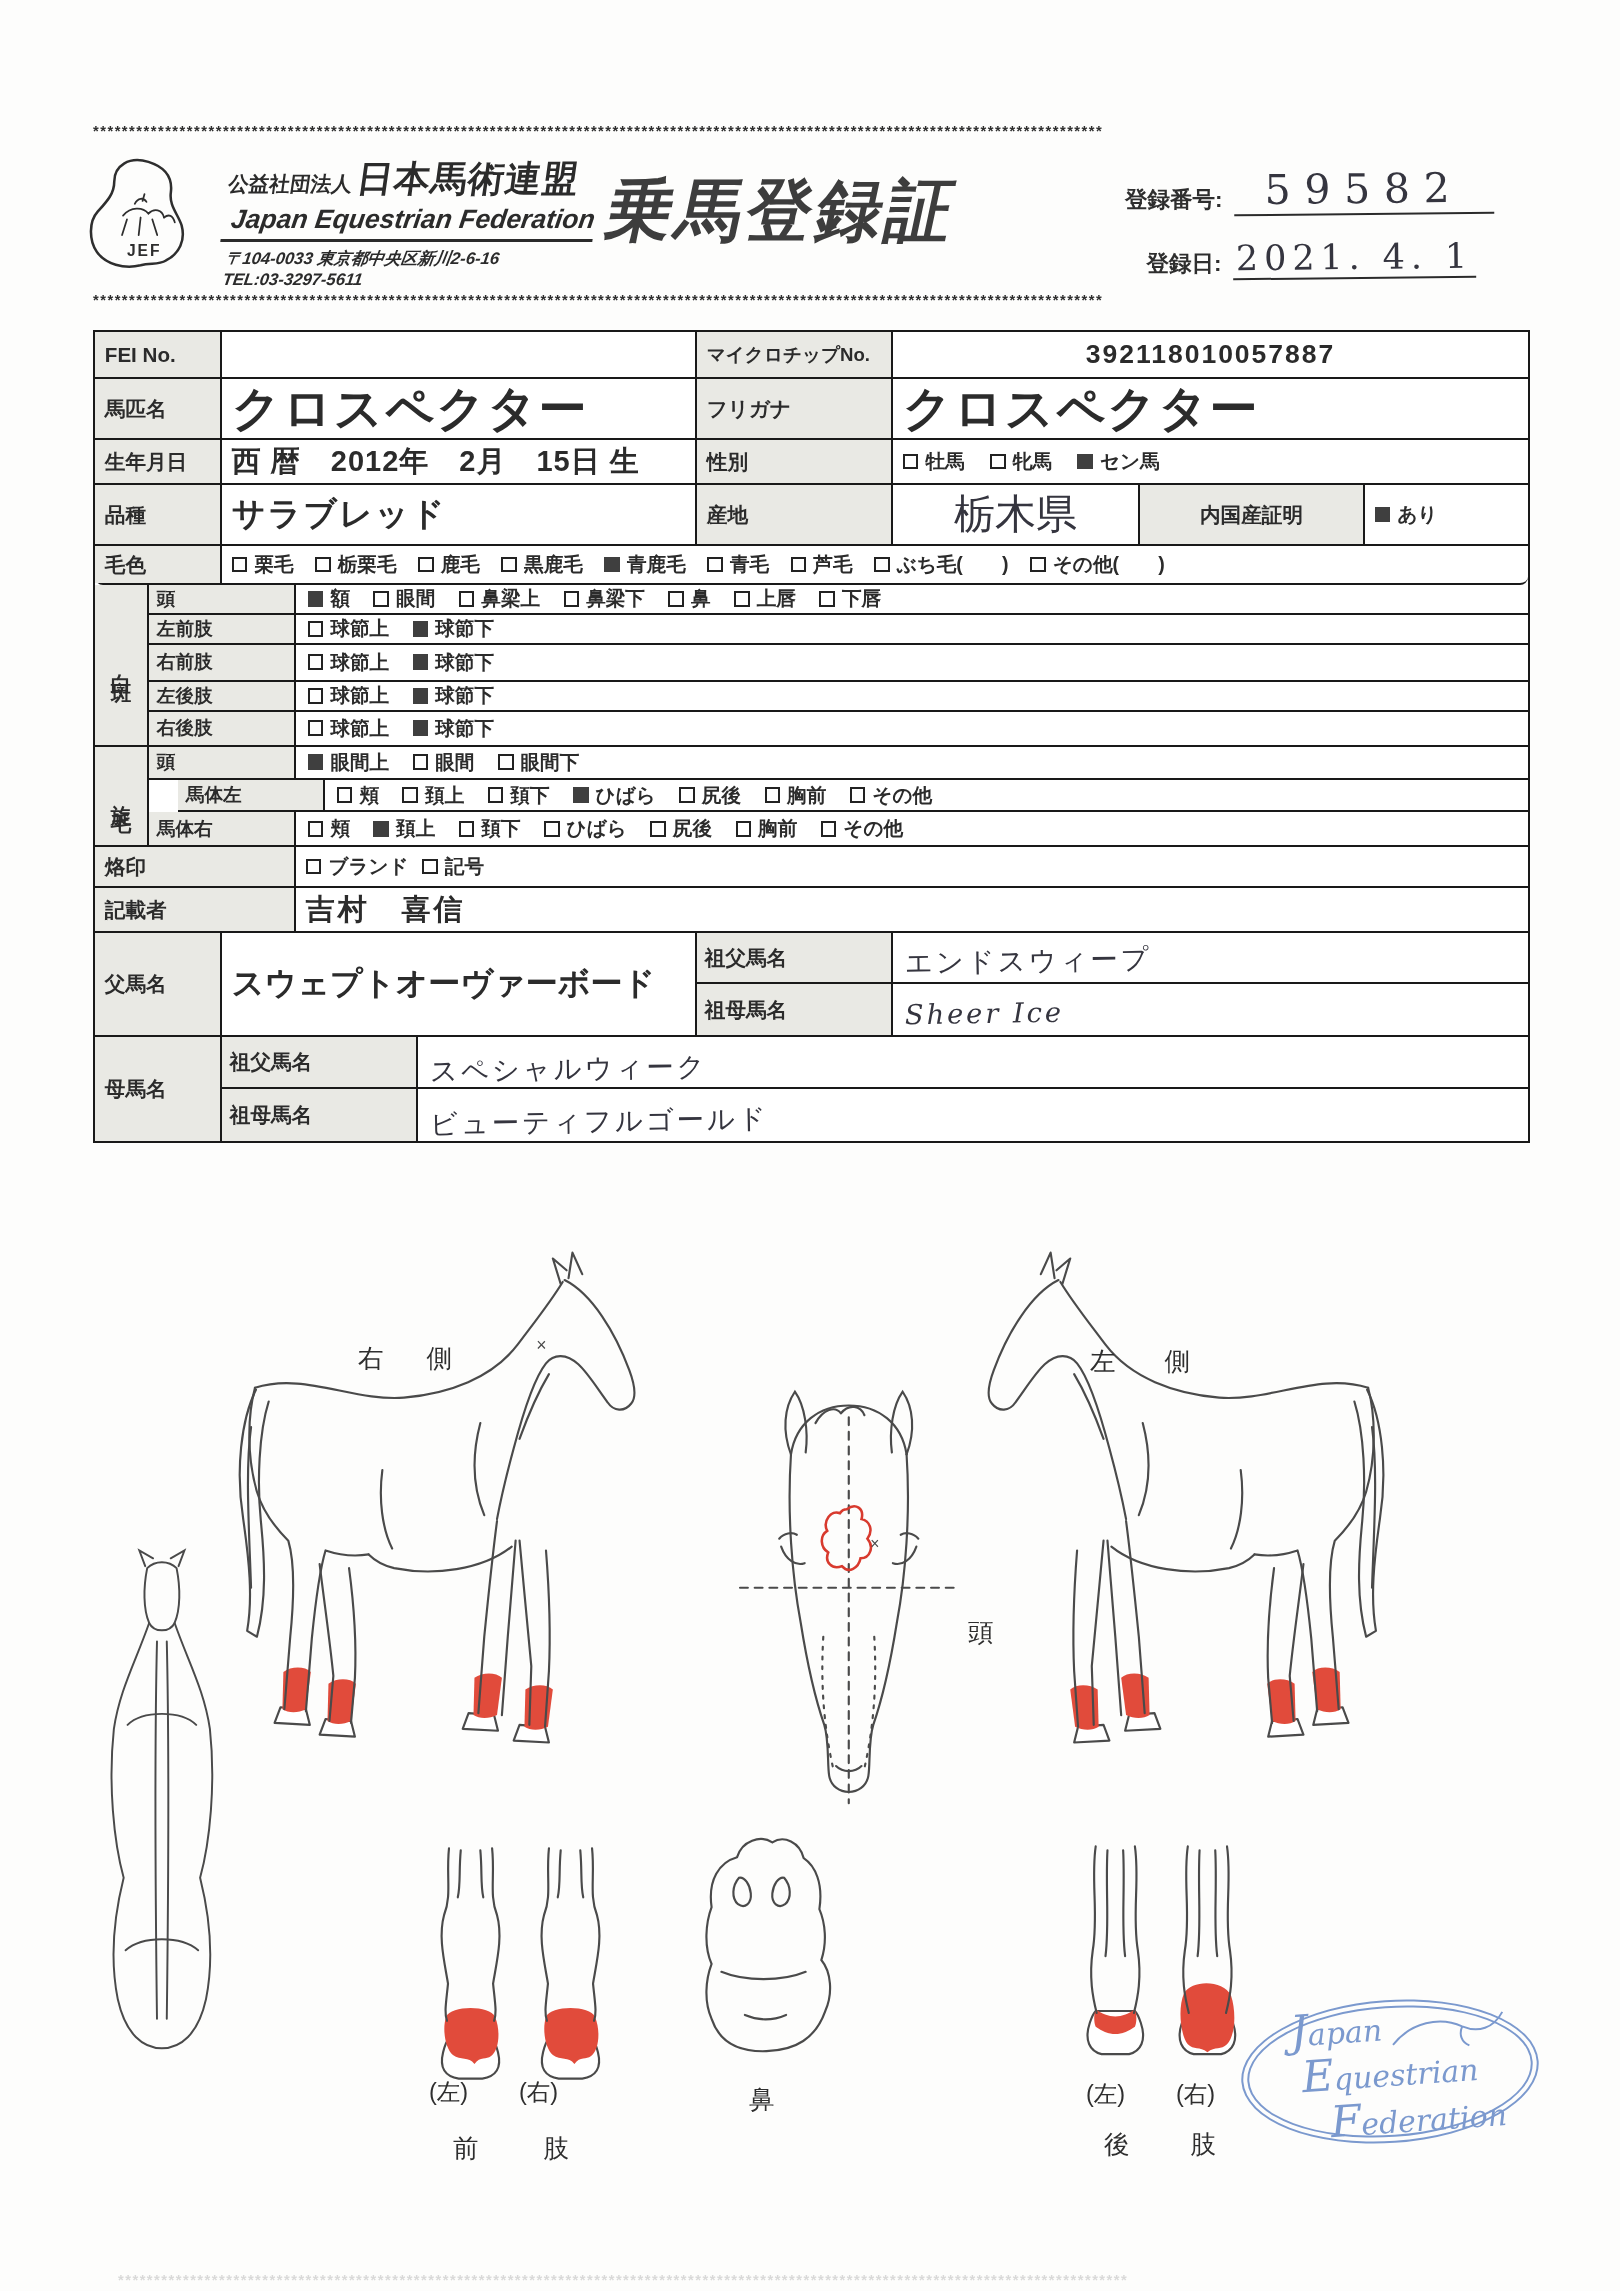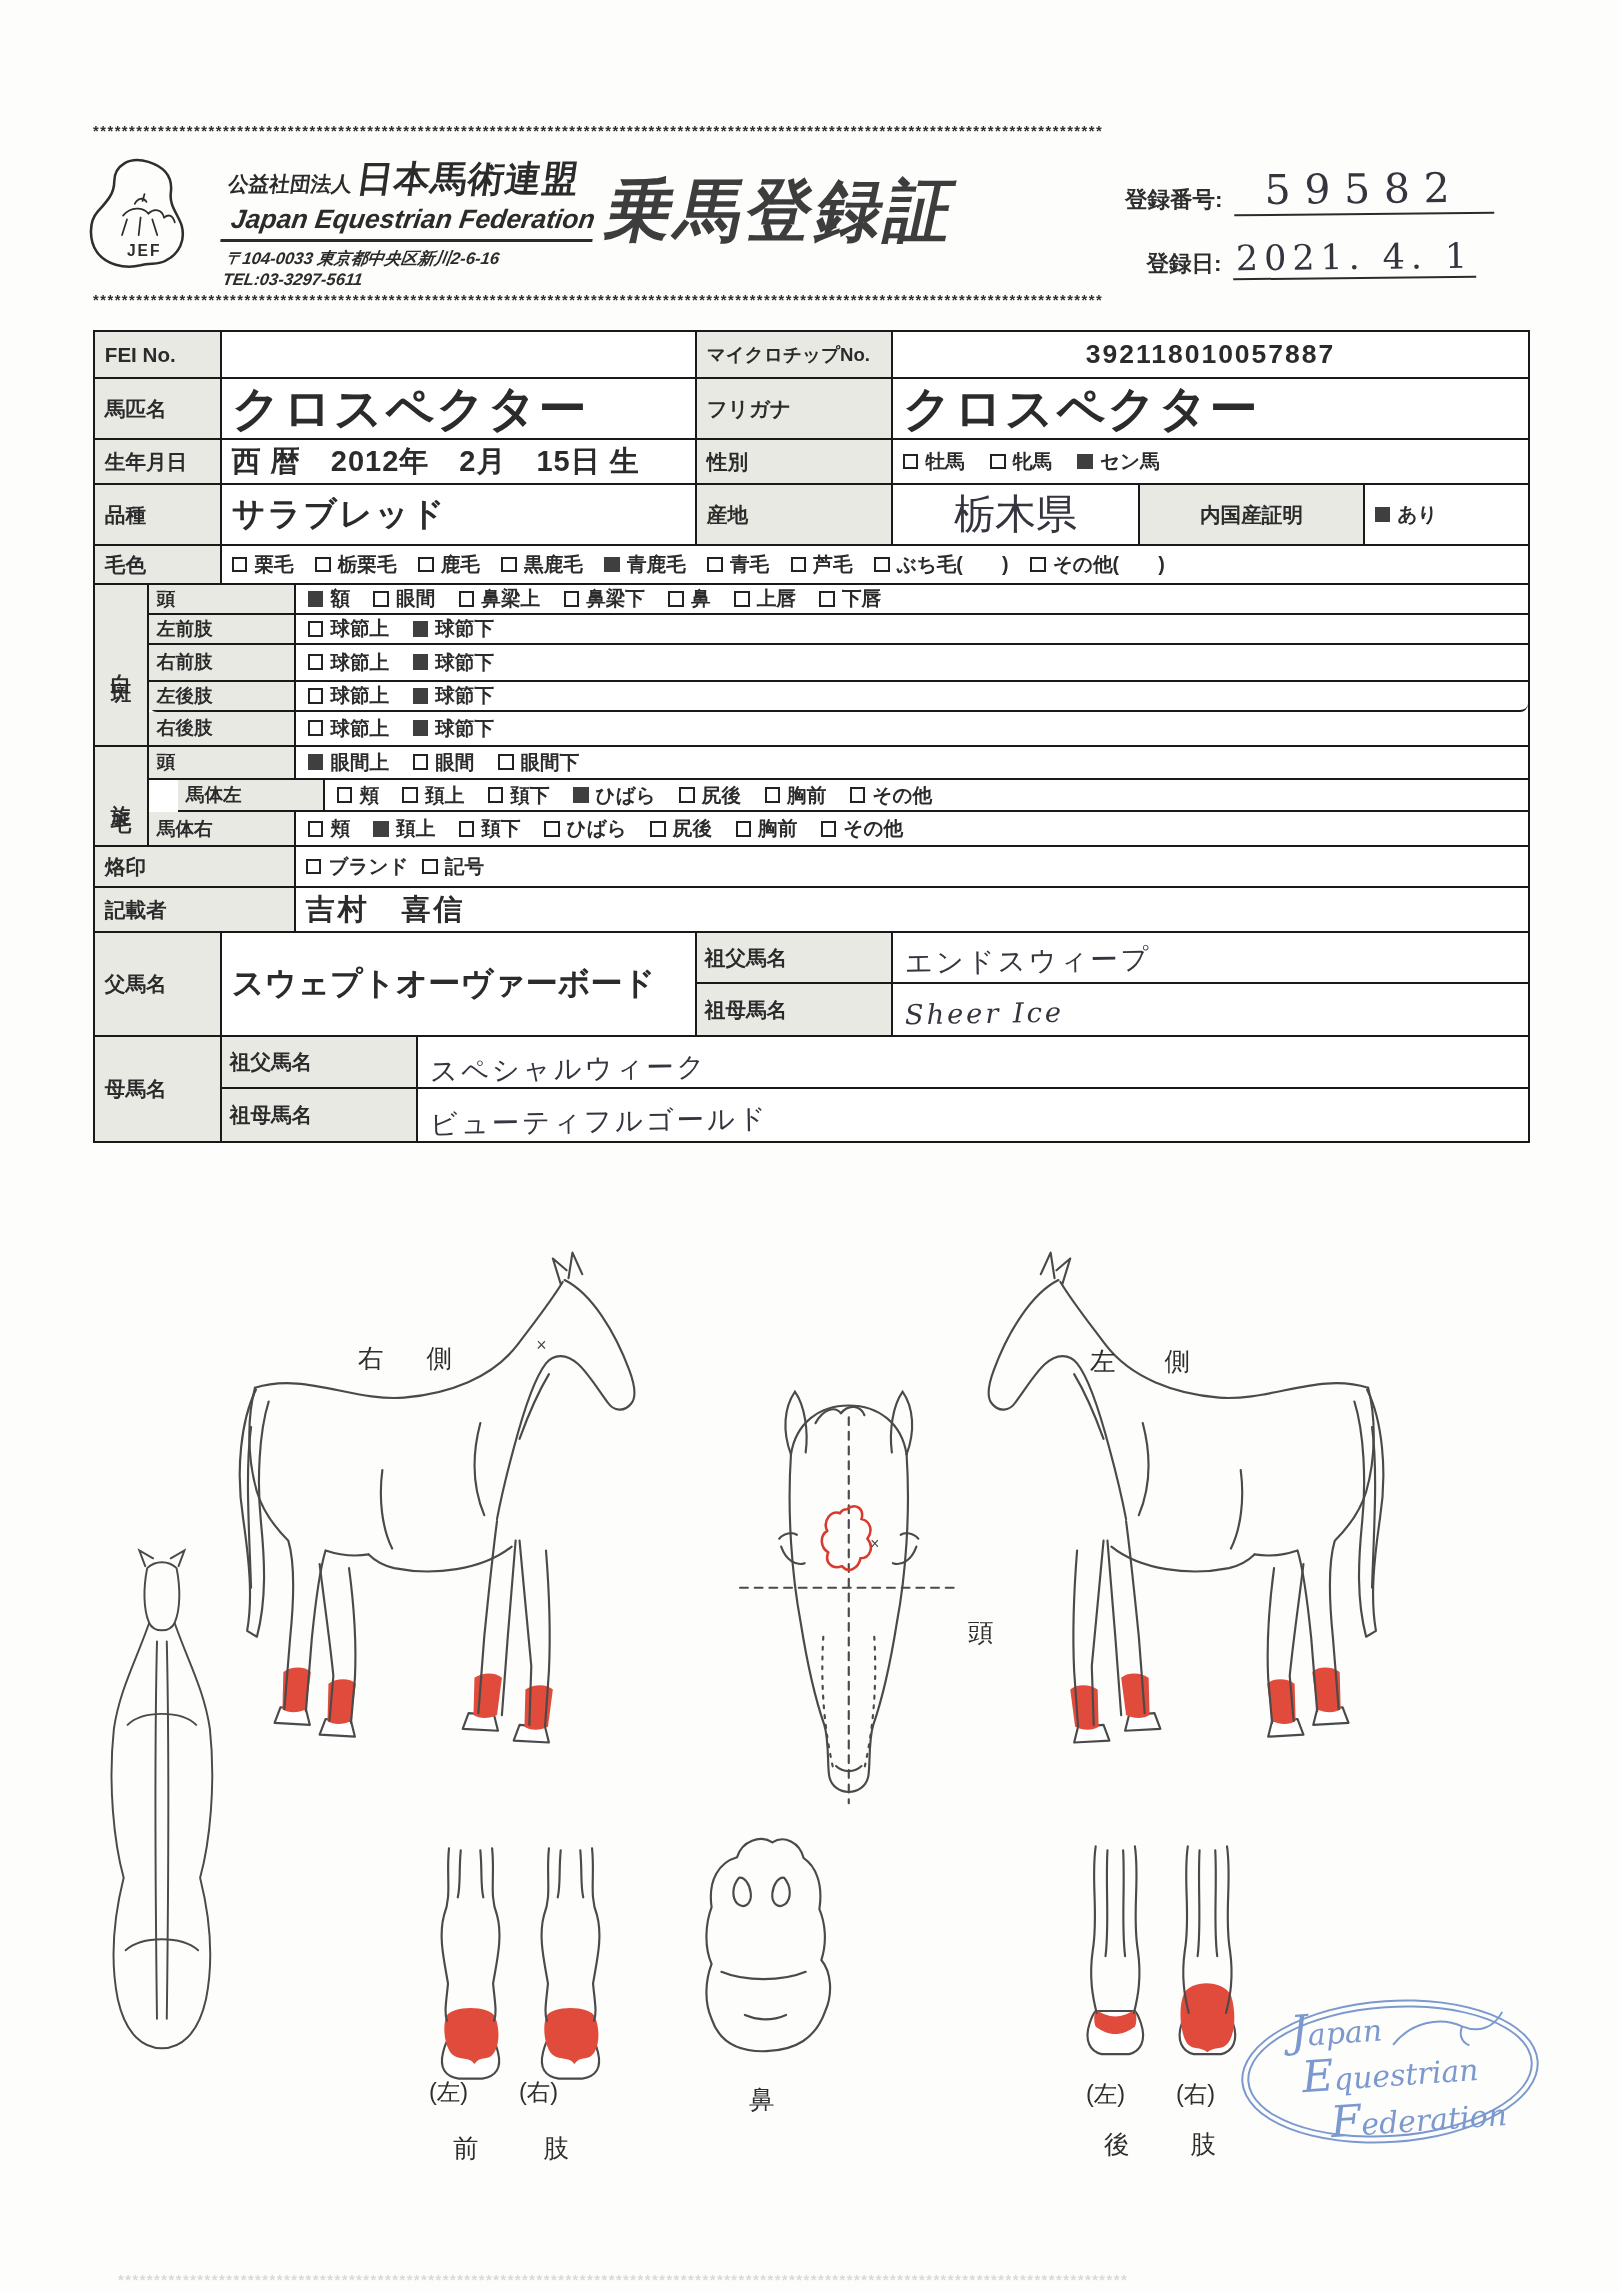--- a/index.html
+++ b/index.html
@@ -145,21 +145,21 @@
       <div class="c last">
           <div class="opts">
             <span class="opt">
               <span class="box checked"></span>
               <span class="olabel">あり</span>
             </span>
           </div>
         </div>
     </div>
 
-    <div class="tr" style="height:39px;">
+    <div class="tr" style="height:39px;border-radius:8px;">
       <div class="c lab" style="width:127px;">毛色</div>
       <div class="c last">
           <div class="opts" style="gap:21.6px;">
             <span class="opt">
               <span class="box"></span>
               <span class="olabel">栗毛</span>
             </span>
             <span class="opt">
               <span class="box"></span>
               <span class="olabel">栃栗毛</span>
@@ -251,21 +251,21 @@
               <span class="opt">
                 <span class="box"></span>
                 <span class="olabel">球節上</span>
               </span>
               <span class="opt">
                 <span class="box checked"></span>
                 <span class="olabel">球節下</span>
               </span>
             </div>
         </div>
-        <div class="subrow" style="height:32px;border-radius:8px;">
+        <div class="subrow" style="height:32px;">
           <div class="slab" style="width:147px;">左後肢</div>
           <div class="scontent opts" style="gap:23.5px;">
               <span class="opt">
                 <span class="box"></span>
                 <span class="olabel">球節上</span>
               </span>
               <span class="opt">
                 <span class="box checked"></span>
                 <span class="olabel">球節下</span>
               </span>

